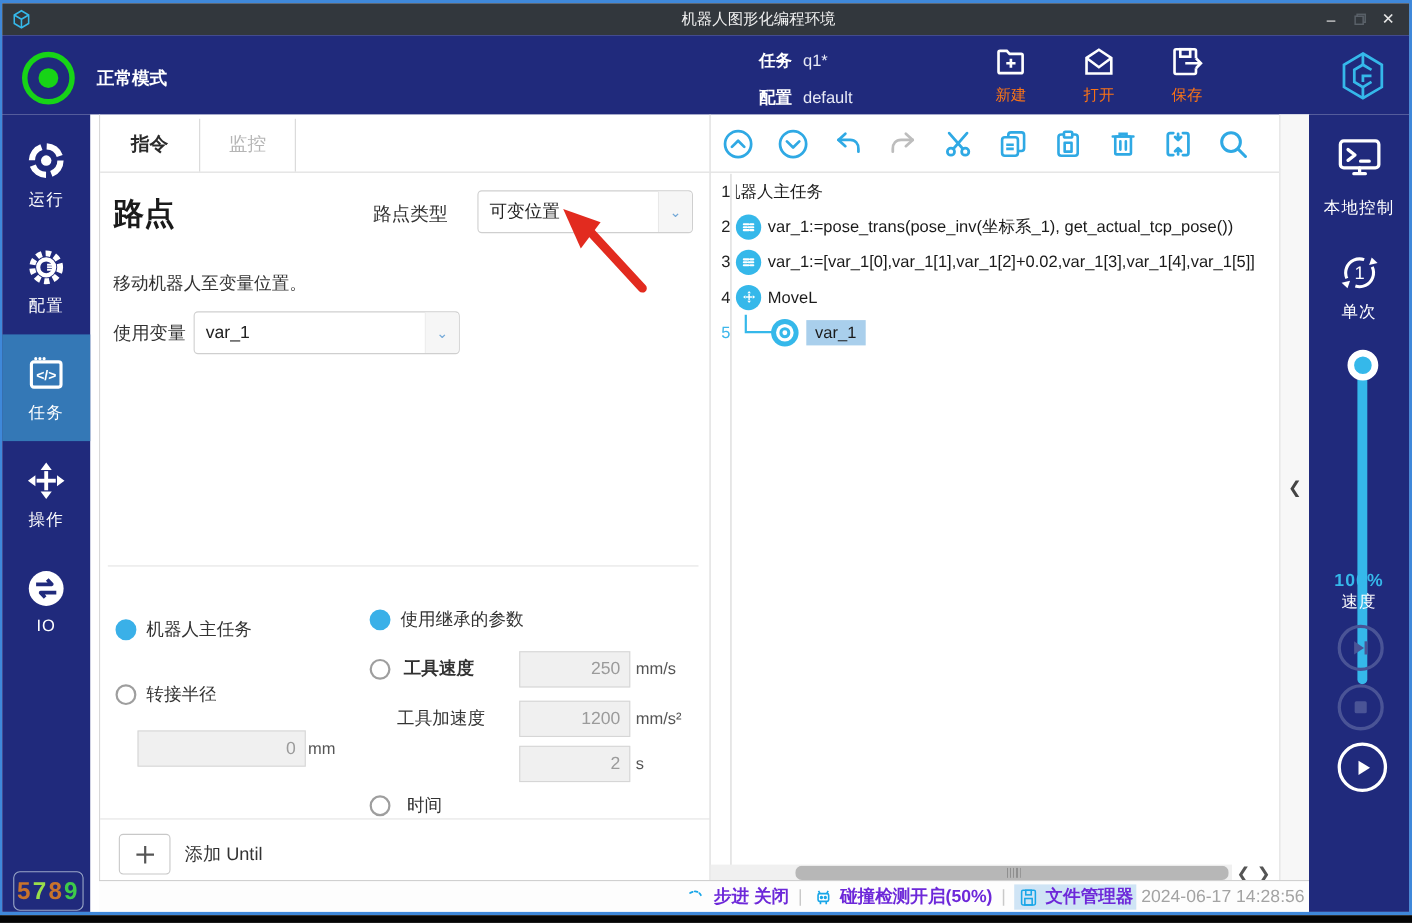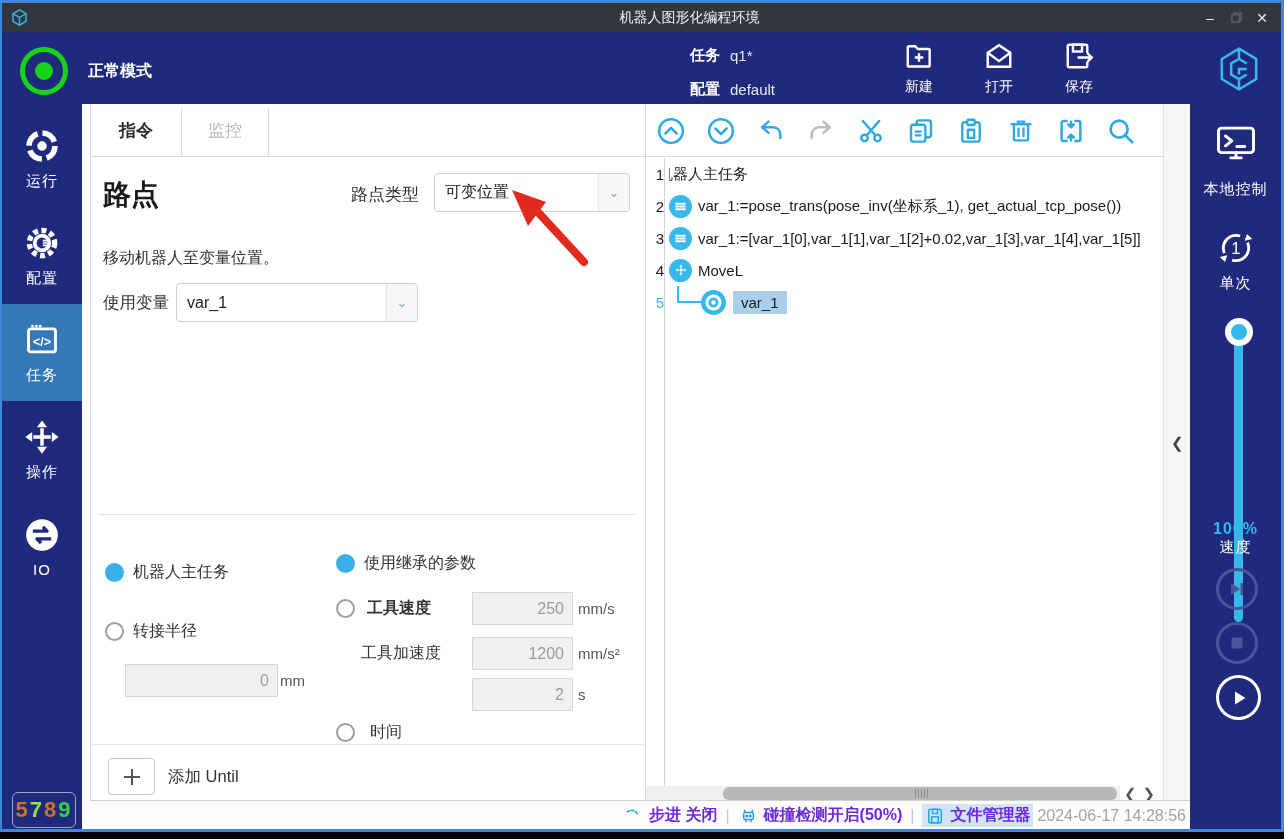--- a/index.html
+++ b/index.html
@@ -21,21 +21,21 @@
   .winbtn{width:26px;height:29px;display:flex;align-items:center;justify-content:center;
           color:#e8e8e8;font-size:14px;cursor:pointer;}
   .winbtn.dim{color:#5a6169;}
   
   .header{left:2px;top:32px;width:1279px;height:72px;background:#202a7c;color:#fff;}
   .mode-ring{width:38px;height:38px;border:5px solid #17d417;border-radius:50%;
              display:flex;align-items:center;justify-content:center;}
   .mode-dot{width:18px;height:18px;border-radius:50%;background:#17d417;}
   .hdr-label{font-weight:bold;font-size:15px;color:#fff;}
   .hdr-val{font-size:15px;color:#e8eaf6;margin-left:10px;}
-  .hbtn{width:64px;display:flex;flex-direction:column;align-items:center;color:#ffffff;cursor:pointer;}
+  .hbtn{width:64px;display:flex;flex-direction:column;align-items:center;color:#f97316;cursor:pointer;}
   .hbtn .lbl{font-size:14px;margin-top:4px;}
   
   .sidebar{left:2px;top:104px;width:80px;height:725px;background:#202a7c;}
   .side-item{width:80px;height:97px;display:flex;flex-direction:column;align-items:center;
              justify-content:center;color:#fff;cursor:pointer;}
   .side-item.active{background:#3478b6;}
   .side-item .lbl{font-size:15px;margin-top:7px;letter-spacing:1px;}
   .badge{left:12px;top:792px;width:62px;height:34px;border:1px solid #9aa7c7;border-radius:6px;
          display:flex;align-items:center;justify-content:center;font-size:22px;font-weight:bold;
          letter-spacing:2px;}
@@ -239,21 +239,21 @@
       <span>指令</span>
     </div>
   <div class="abs tab inactive" style="left:182px;top:104px;width:86px;">
       <span>监控</span>
     </div>
   <div class="abs vline" style="left:181px;top:108px;height:48px;"></div>
   <div class="abs vline" style="left:268px;top:108px;height:48px;"></div>
   <div class="abs hline" style="left:91px;top:156px;width:554px;"></div>
 
   <div class="abs h1" style="left:103px;top:176px;">路点</div>
-  <div class="abs flabel" style="left:351px;top:183px;font-size:17px;">路点类型</div>
+  <div class="abs flabel" style="left:339px;top:183px;font-size:17px;">路点类型</div>
   <div class="abs select" style="left:434px;top:173px;width:194px;height:37px;">
     <span class="val">可变位置</span>
     <span class="chev">⌄</span>
   </div>
 
   <div class="abs" style="left:500px;top:182px;pointer-events:none;">
     <svg width="92" height="86" viewBox="0 0 92 86">
       <path d="M84 80 L36 28" stroke="#e22b1f" stroke-width="8" stroke-linecap="round"></path>
       <polygon points="12,8 46,20 28,44" fill="#e22b1f"></polygon>
     </svg>

